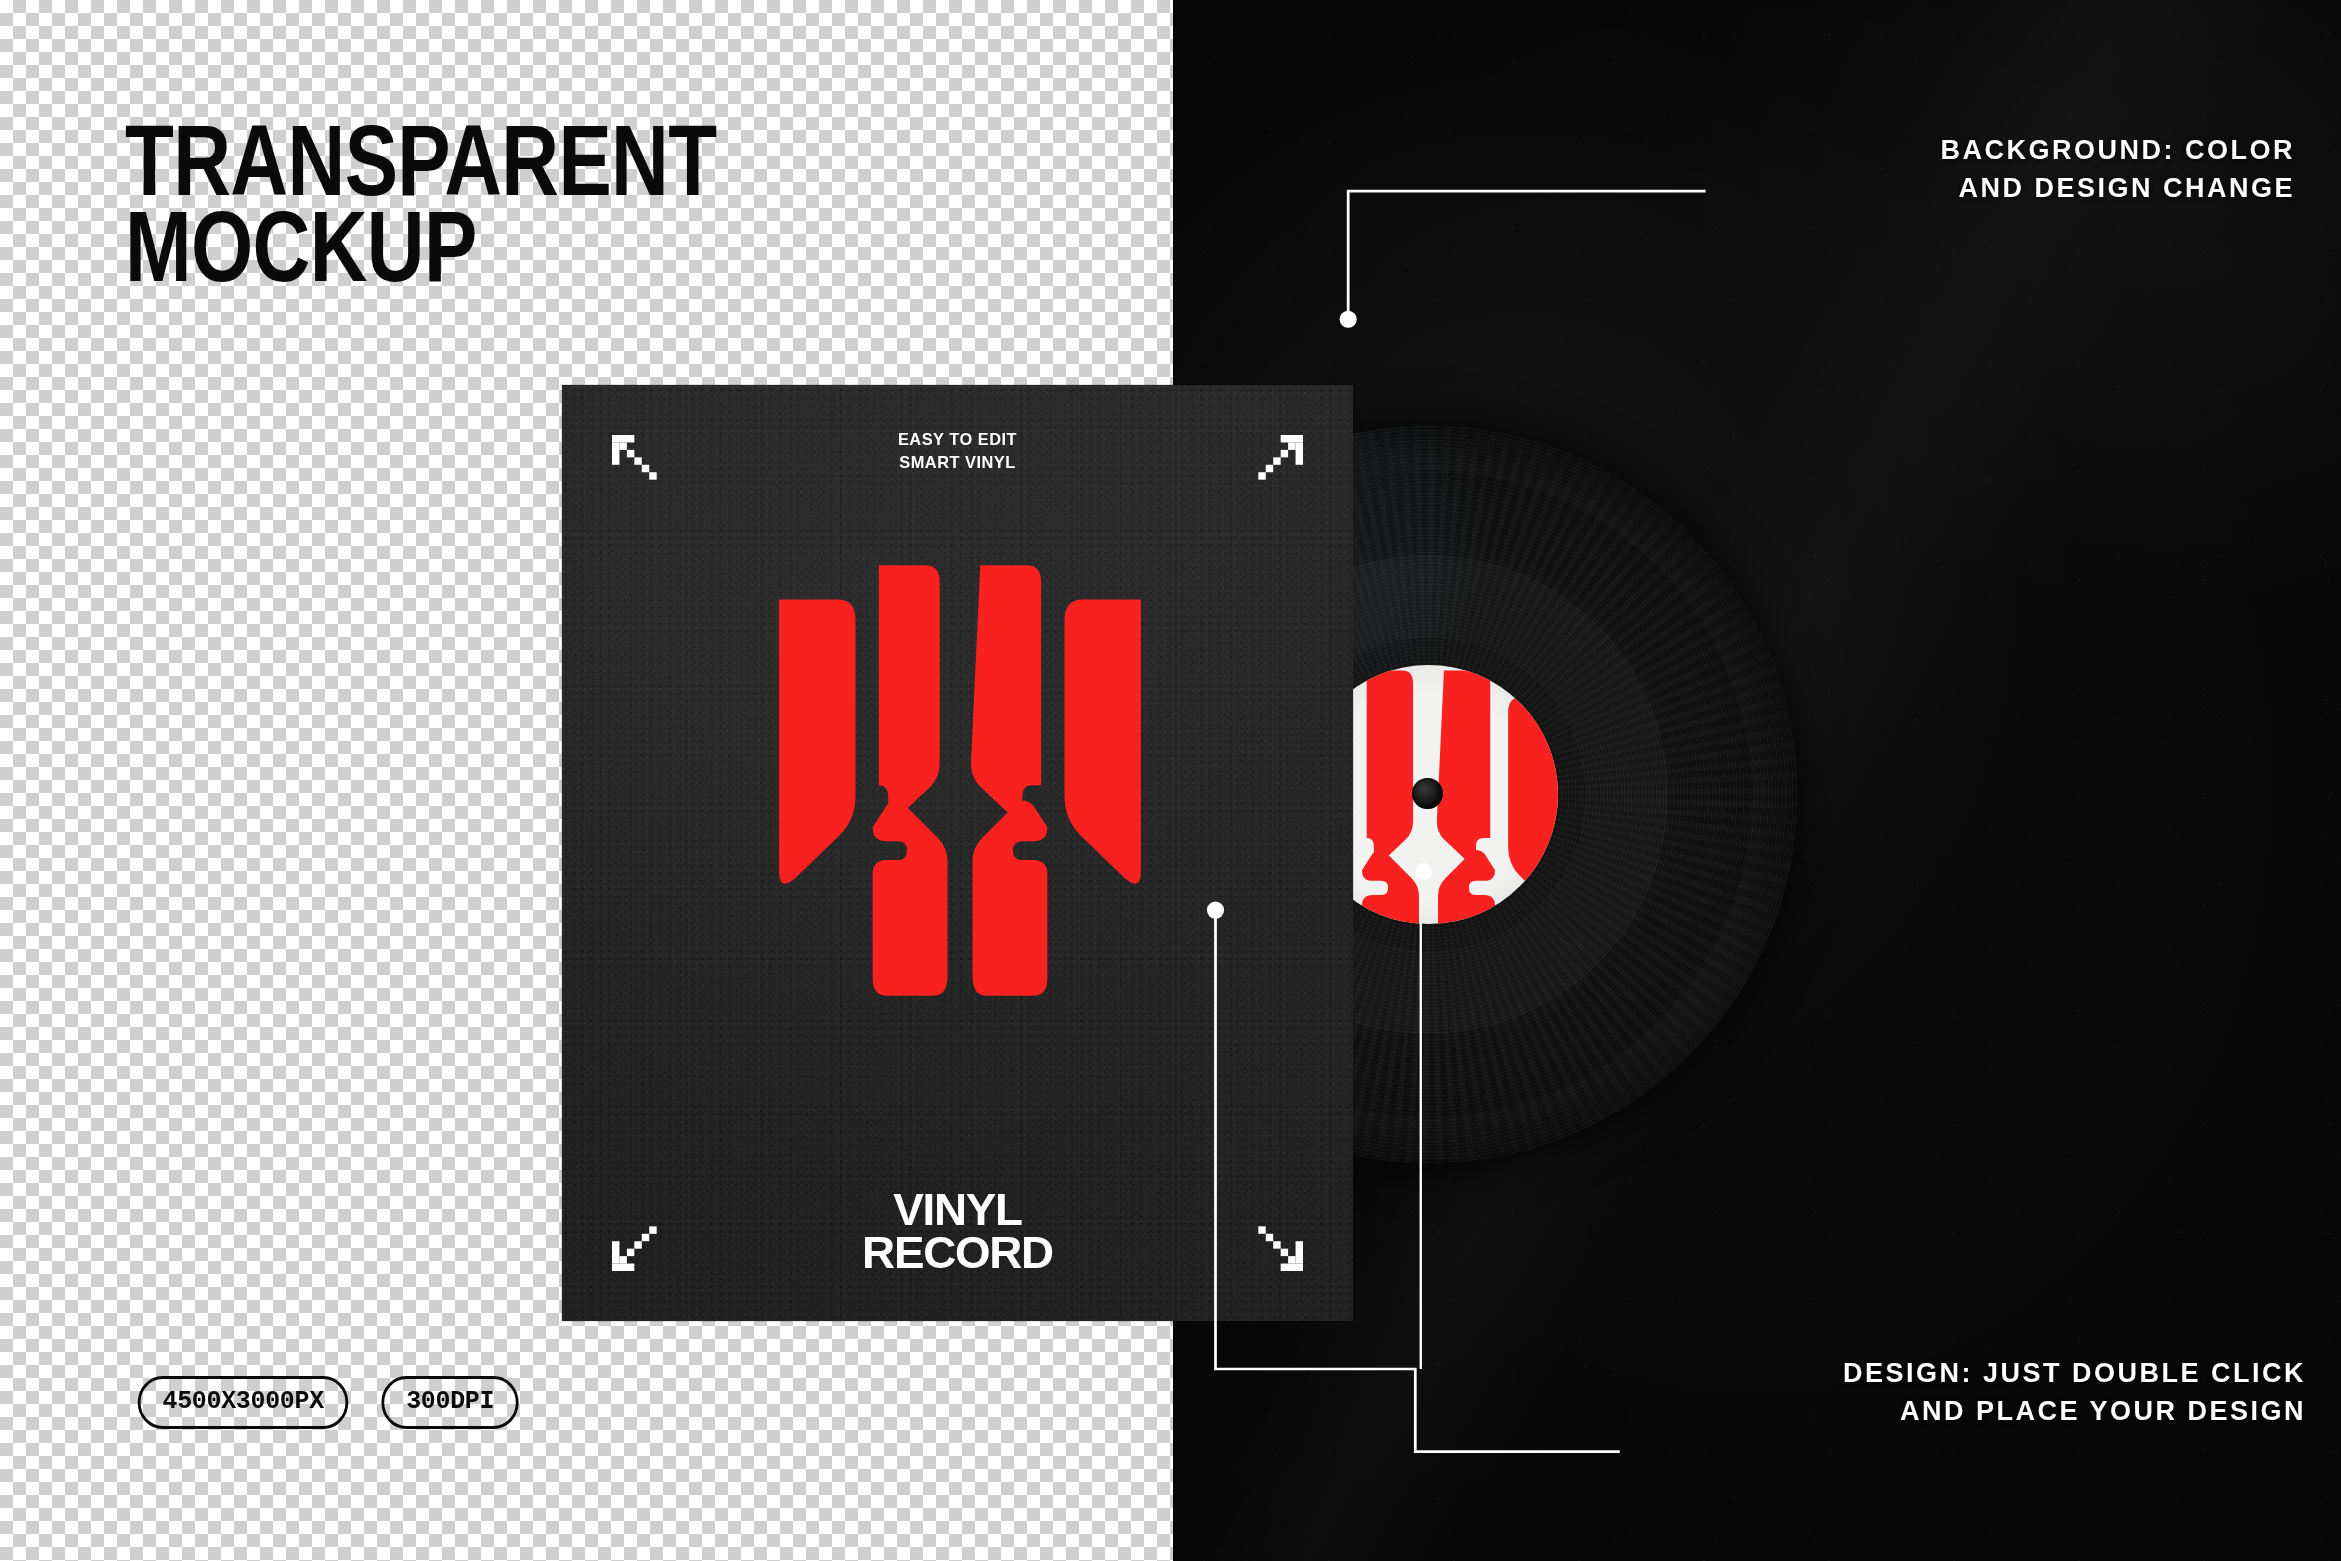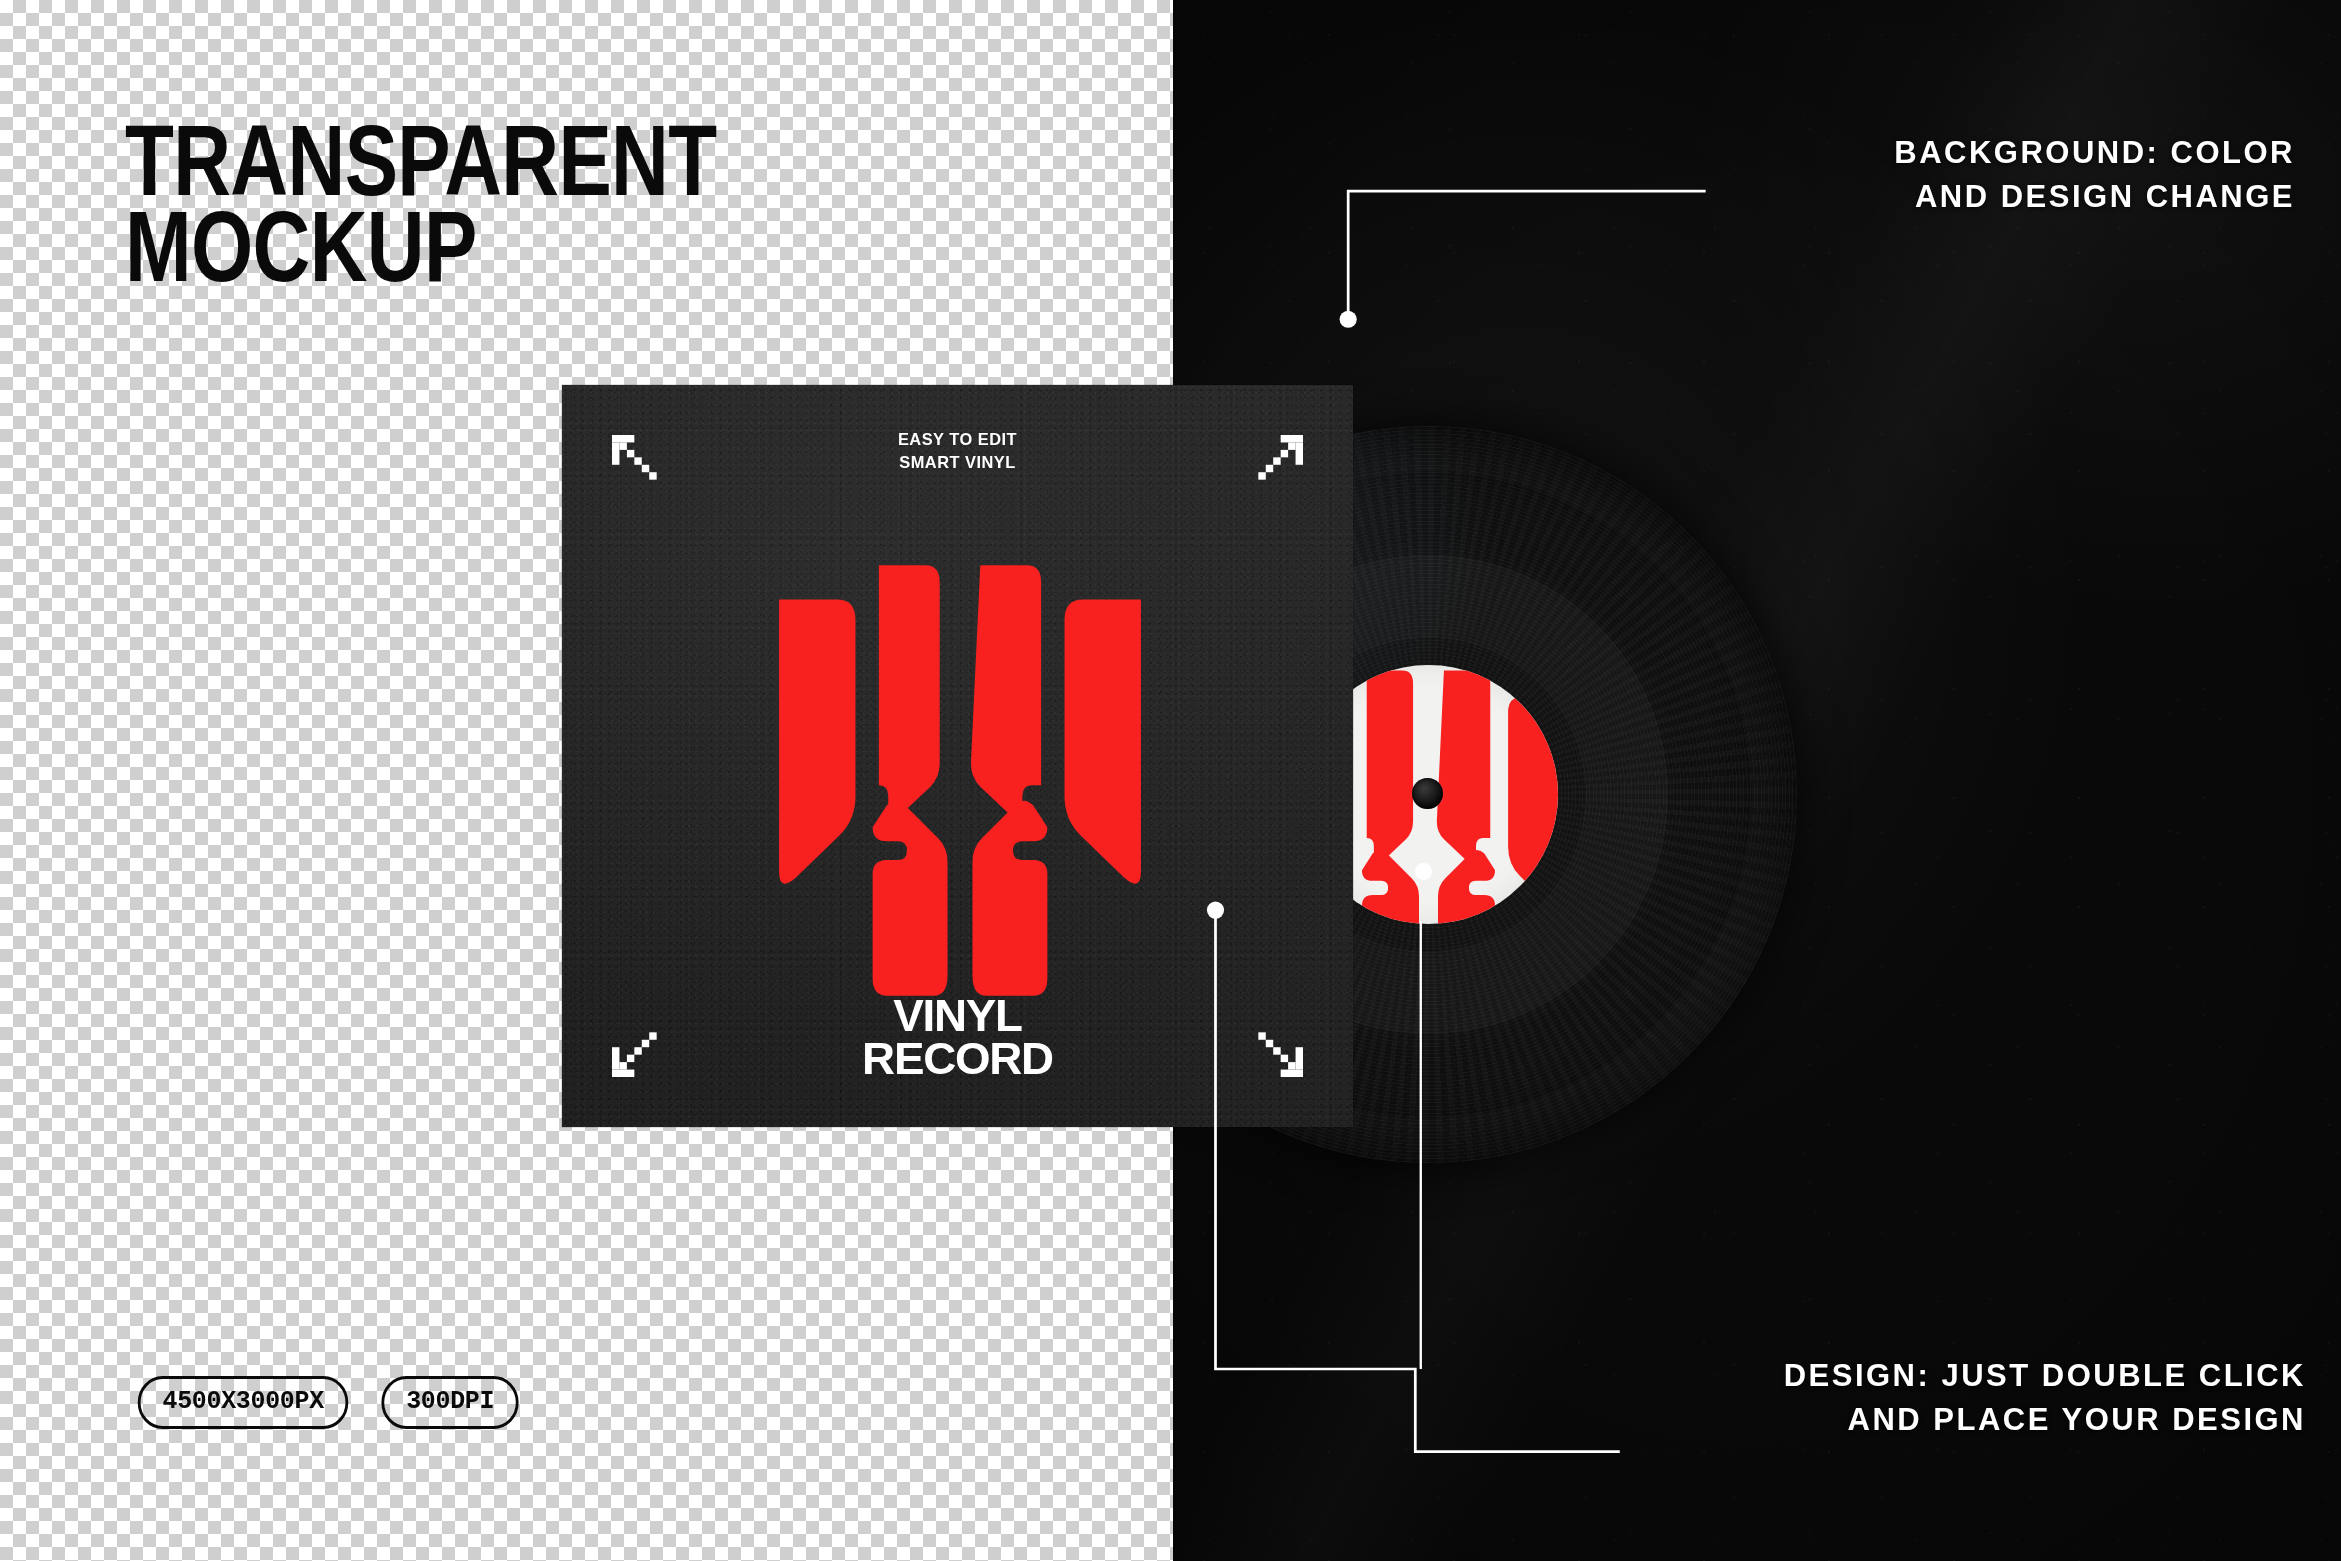--- a/index.html
+++ b/index.html
@@ -134,21 +134,21 @@
     width: 17px; height: 17px;
     border-radius: 50%;
     background: #ffffff;
     z-index: 6;
   }
 
   
   .cover {
     position: absolute;
     left: 562px; top: 385px;
-    width: 791px; height: 742px;
+    width: 791px; height: 936px;
     background: #242424;
     overflow: hidden;
     box-shadow: 0 0 0 0.8px rgba(0,0,0,.15);
   }
   .cover-texture {
     position: absolute; inset: 0;
     background-image:
       radial-gradient(circle at 15% 22%, rgba(255,255,255,.05) 0 0.7px, transparent 1.1px),
       radial-gradient(circle at 44% 58%, rgba(0,0,0,.40) 0 0.8px, transparent 1.2px),
       radial-gradient(circle at 72% 31%, rgba(255,255,255,.045) 0 0.6px, transparent 1px),
@@ -235,21 +235,21 @@
     line-height: 1;
     transform: scaleX(.94);
     white-space: nowrap;
   }
 
   
   .annotation {
     position: absolute;
     color: #ffffff;
     font-weight: 600;
-    font-size: 31px;
+    font-size: 27px;
     line-height: 1.42;
     letter-spacing: 2.5px;
     text-align: right;
     white-space: pre-line;
     text-shadow: 0 0.8px 4.7px rgba(0,0,0,.8);
   }
   .annotation-bg   { right: 47px; top: 131px; }
   .annotation-dsgn { right: 36px; top: 1354px; }
 
   

